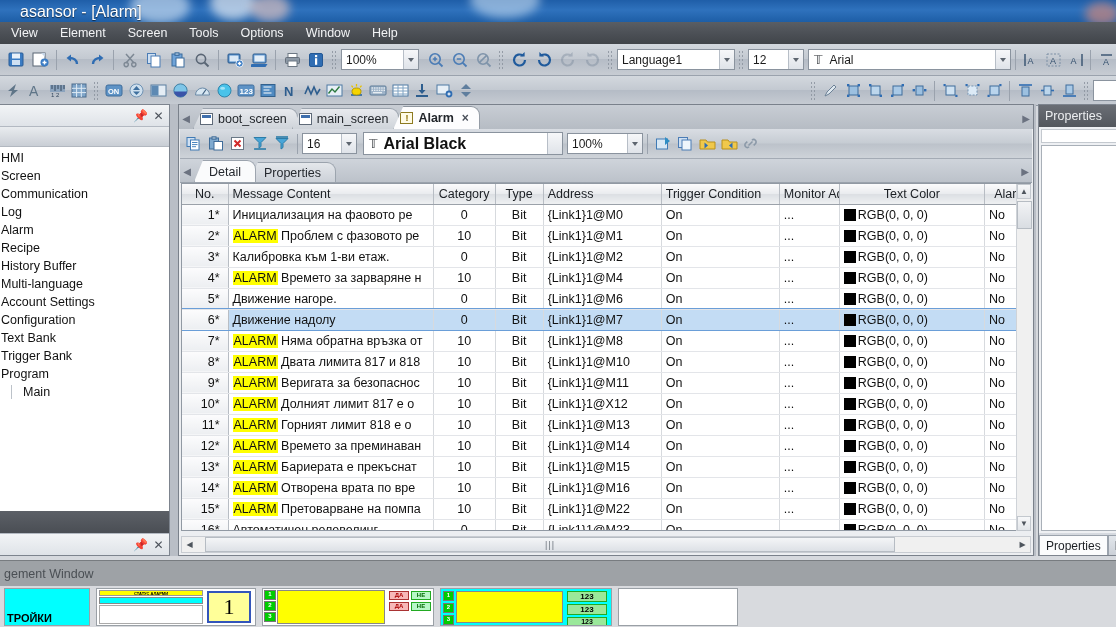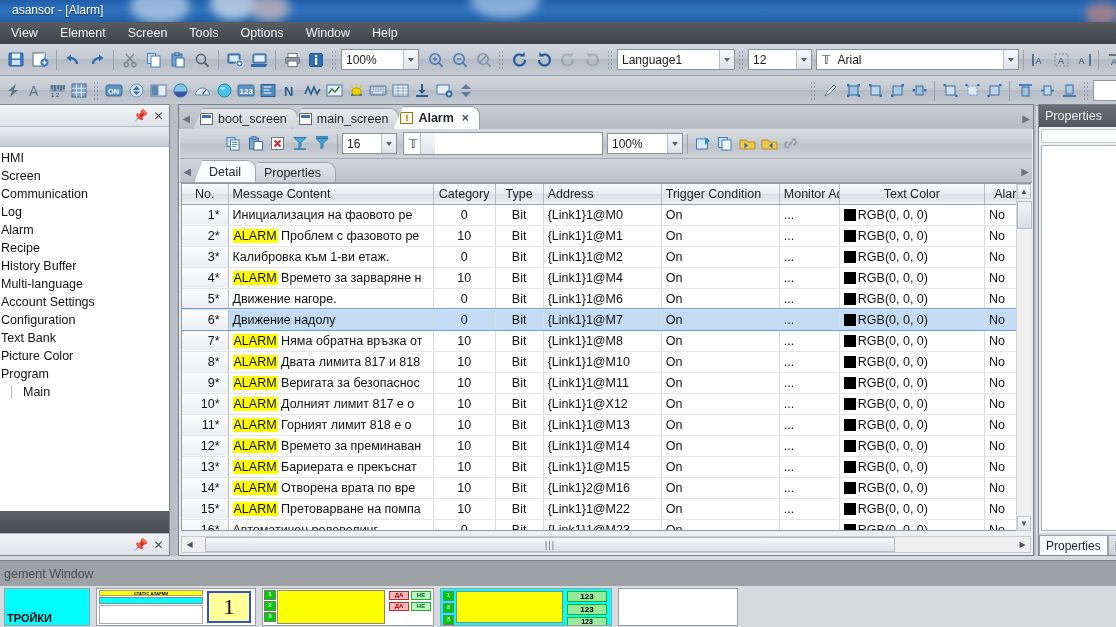--- a/index.html
+++ b/index.html
@@ -15,21 +15,21 @@
   #desktop-strip {
     position:absolute; left:0; top:0; width:1116px; height:22px;
     background: linear-gradient(180deg,#1f5ea8 0%,#2f72bd 45%,#1d5ea6 100%);
     overflow:hidden;
   }
   #desktop-strip .blob {
     position:absolute; border-radius:50%;
     filter: blur(5px); opacity:.65;
   }
   #win-title {
-    position:absolute; left:12px; top:3px; color:#fff; font-size:12px;
+    position:absolute; left:20px; top:3px; color:#fff; font-size:16px;
     text-shadow:0 1px 1px rgba(0,0,0,.6); z-index:4; white-space:nowrap;
   }
 
   
   #menubar {
     position:absolute; left:0; top:22px; width:1116px; height:22px;
     background: linear-gradient(180deg,#5a5e64 0%,#4b4f55 55%,#41454a 100%);
     display:flex; align-items:center;
   }
   #menubar .mi {
@@ -167,21 +167,21 @@
   .mtab .tabico.warn::after {
     content:"!"; position:absolute; inset:0; background:transparent; color:#8a6d00;
     font-size:9px; font-weight:bold; text-align:center; line-height:11px; height:auto;
   }
   .mtab .tabx { font-size:12px; color:#4a505a; margin-left:3px; }
 
   
   #child-toolbar {
     position:absolute; left:1px; top:24px; right:1px; height:30px;
     background:linear-gradient(180deg,#d9dde3 0%,#c6ccd3 48%,#bcc2ca 52%,#ced3d9 100%);
-    display:flex; align-items:center; border-bottom:1px solid #a4abb5;padding-left:40px;
+    display:flex; align-items:center; border-bottom:1px solid #a4abb5;
   }
   #font-combo {
     height:23px; min-width:200px; background:#fff; border:1px solid #8a939e;
     display:flex; align-items:center; flex:none;
   }
   #font-combo .fname {
     flex:1; font-family:"Liberation Sans", sans-serif; font-weight:bold;
     font-size:16px; color:#111; padding-left:4px; white-space:nowrap;
   }
 
@@ -475,21 +475,21 @@
         <path d="M4 9a5.5 5.5 0 1 0 2.2-4.4" stroke="#6b7c90" stroke-width="2.2" fill="none"></path>
         <path d="M4.4 1v4.6H9z" fill="#6b7c90"></path>
       </svg>
   </div>
   <div class="tb-grip"></div>
   <div class="combo" style="width:118px">
     <span class="cval">Language1</span>
     <span class="carr"></span>
   </div>
   <div class="tb-grip"></div>
-  <div class="combo" style="width:64px">
+  <div class="combo" style="width:56px">
     <span class="cval">12</span>
     <span class="carr"></span>
   </div>
   <div style="width:4px;flex:none"></div>
   <div class="combo" style="width:203px">
     <span style="padding:0 3px 0 5px; font-size:12px; color:#24282d;">𝕋</span>
     <span class="cval">Arial</span>
     <span class="carr"></span>
   </div>
   <div class="tb-sep"></div>
@@ -754,21 +754,21 @@
     <div class="tree-item"><span class="sel">Screen</span></div>
     <div class="tree-item"><span>Communication</span></div>
     <div class="tree-item"><span>Log</span></div>
     <div class="tree-item"><span>Alarm</span></div>
     <div class="tree-item"><span>Recipe</span></div>
     <div class="tree-item"><span>History Buffer</span></div>
     <div class="tree-item"><span>Multi-language</span></div>
     <div class="tree-item"><span>Account Settings</span></div>
     <div class="tree-item"><span>Configuration</span></div>
     <div class="tree-item"><span>Text Bank</span></div>
-    <div class="tree-item"><span>Picture Color</span></div>
+    <div class="tree-item"><span>Trigger Bank</span></div>
     <div class="tree-item"><span>Program</span></div>
     <div class="tree-item child"><span>Main</span></div>
   </div>
   <div id="addr-bar">
     
   </div>
   <div id="left-panel-foot">
     <span class="mini-ico">📌</span>
     <span class="mini-ico">✕</span>
   </div>
@@ -831,20 +831,21 @@
           </svg>
       </div>
       <div class="tb-sep"></div>
       <div class="combo" style="width:55px">
         <span class="cval">16</span>
         <span class="carr"></span>
       </div>
       <div style="width:6px;flex:none"></div>
       <div id="font-combo">
         <span style="padding:0 2px 0 5px; font-size:12px; color:#24282d;">𝕋</span>
+        <span class="fname">Arial Black</span>
         <span class="carr" style="width:15px;height:100%;display:flex;align-items:center;justify-content:center;background:linear-gradient(180deg,#f6f7f9,#dfe3e9);border-left:1px solid #b7bec7;"></span>
       </div>
       <div style="width:4px;flex:none"></div>
       <div class="combo" style="width:76px">
         <span class="cval">100%</span>
         <span class="carr"></span>
       </div>
       <div class="tb-sep"></div>
       <div class="tbtn sm">
         <svg width="16" height="15" viewBox="0 0 16 15">
@@ -1059,21 +1060,21 @@
               <td>On</td>
               <td>...</td>
               <td class="clr-cell"><span class="swatch" style="background:#000000"></span>RGB(0, 0, 0)</td>
               <td>No</td>
             </tr>
             <tr>
               <td class="no">14*</td>
               <td><span class="hl">ALARM</span> Отворена врата по вре</td>
               <td class="c">10</td>
               <td class="c">Bit</td>
-              <td>{Link1}2@M16</td>
+              <td>{Link1}1@M16</td>
               <td>On</td>
               <td>...</td>
               <td class="clr-cell"><span class="swatch" style="background:#000000"></span>RGB(0, 0, 0)</td>
               <td>No</td>
             </tr>
             <tr>
               <td class="no">15*</td>
               <td><span class="hl">ALARM</span> Претоварване на помпа</td>
               <td class="c">10</td>
               <td class="c">Bit</td>

